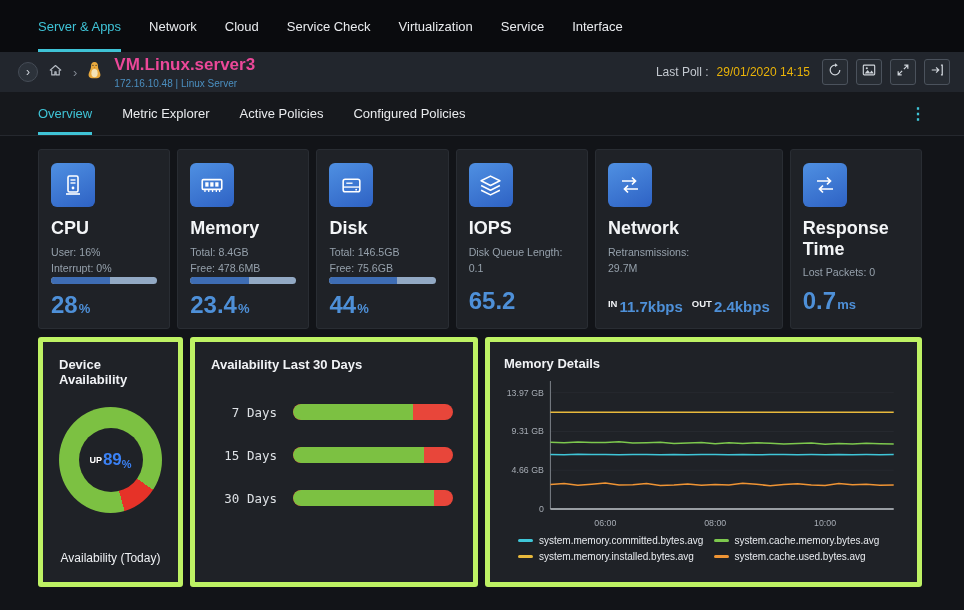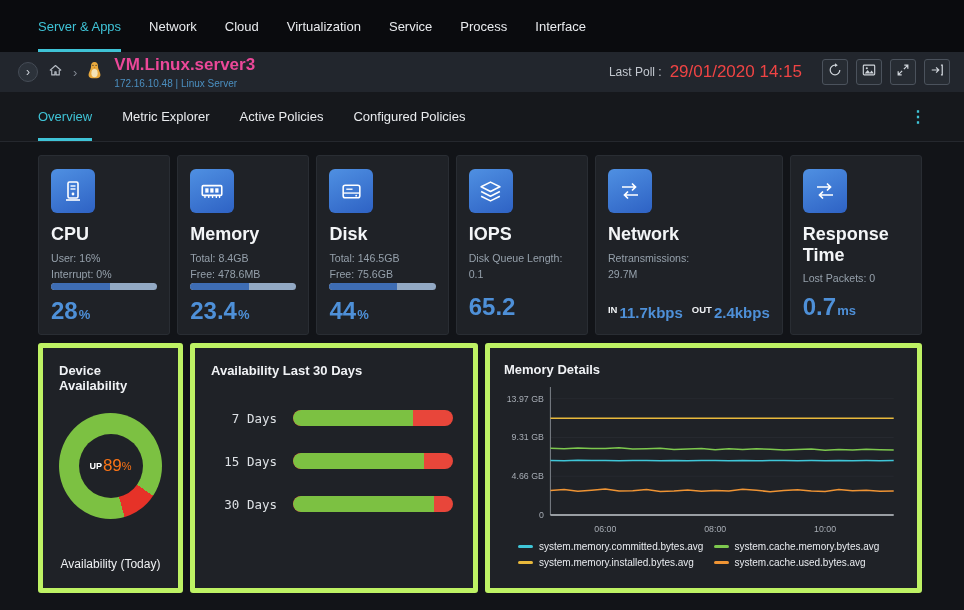--- a/index.html
+++ b/index.html
@@ -13,25 +13,25 @@
 
   
   .devicebar{height:40px;background:#22262d;display:flex;align-items:center;padding:0 14px 0 18px;gap:10px;}
   .panel-toggle{width:20px;height:20px;border-radius:50%;background:#2c323a;border:1px solid #454c56;color:#cdd2d8;font-size:12px;display:flex;align-items:center;justify-content:center;cursor:pointer;}
   .crumb-chevron{color:#828892;font-size:13px;}
   .device-names{margin-left:2px;line-height:1.3;}
   .device-name{font-size:17px;font-weight:700;color:#ec4899;}
   .device-meta{font-size:10px;color:#4b8fc0;}
   .devicebar-right{margin-left:auto;display:flex;align-items:center;gap:8px;}
   .lastpoll-label{font-size:12px;color:#c3c8cf;}
-  .lastpoll-value{font-size:17px;color:#ef4444;margin-right:12px;}
+  .lastpoll-value{font-size:12px;color:#eab308;margin-right:4px;}
   .iconbtn{width:26px;height:26px;border:1px solid #4b525c;border-radius:3px;background:#272c33;display:flex;align-items:center;justify-content:center;cursor:pointer;}
 
   
-  .tabsbar{height:50px;background:#16181c;border-bottom:1px solid #25282e;display:flex;align-items:stretch;padding:0 38px;gap:30px;}
+  .tabsbar{height:44px;background:#16181c;border-bottom:1px solid #25282e;display:flex;align-items:stretch;padding:0 38px;gap:30px;}
   .tab{display:flex;align-items:center;font-size:13px;color:#e9ebee;border-bottom:3px solid transparent;padding-top:3px;cursor:pointer;white-space:nowrap;}
   .tab.active{color:#3fc3d6;border-bottom-color:#3fc3d6;}
   .kebab{margin-left:auto;display:flex;align-items:center;color:#3fc3d6;font-size:16px;font-weight:700;cursor:pointer;}
 
   
   .row1{display:grid;grid-template-columns:repeat(6,1fr);gap:7px;margin:13px 42px 0 38px;}
   .mcard{height:180px;background:#1f2227;border:1px solid #292d33;border-radius:3px;padding:13px 12px;display:flex;flex-direction:column;cursor:pointer;}
   .micon{width:44px;height:44px;border-radius:6px;background:linear-gradient(155deg,#4f90e2,#2e62c4);display:flex;align-items:center;justify-content:center;margin-bottom:11px;flex:0 0 auto;}
   .mtitle{font-size:18px;font-weight:700;color:#f3f5f7;margin-bottom:5px;line-height:1.15;}
   .msub{font-size:10.6px;color:#95a0ab;line-height:1.55;}
@@ -46,44 +46,44 @@
   .io-value{font-size:15px;font-weight:700;color:#4e90d8;}
 
   
   .row2{display:grid;grid-template-columns:145px 288px 1fr;gap:7px;margin:8px 42px 0 38px;}
   .bcard{height:250px;background:#1f2227;border:5px solid #bef264;border-radius:3px;padding:15px 16px;display:flex;flex-direction:column;}
   .bcard-title{font-size:13px;font-weight:700;color:#f0f2f5;}
   .donut-wrap{display:flex;justify-content:center;margin-top:20px;}
   .donut{width:106px;height:106px;border-radius:50%;position:relative;}
   .donut-hole{position:absolute;left:50%;top:50%;transform:translate(-50%,-50%);width:64px;height:64px;border-radius:50%;background:#1f2227;display:flex;flex-direction:row;align-items:center;justify-content:center;gap:1px;}
   .up-label{font-size:9px;font-weight:700;color:#ffffff;}
-  .up-value{font-size:17px;font-weight:400;color:#f97316;display:flex;align-items:center;}
+  .up-value{font-size:17px;font-weight:700;color:#3b82f6;display:flex;align-items:flex-end;}
   .up-value .pct{font-size:11px;}
   .avail-caption{margin-top:auto;text-align:center;font-size:12px;color:#eef0f3;padding-bottom:2px;}
   .hrows{margin-top:32px;display:flex;flex-direction:column;gap:27px;padding:0 4px;}
   .hrow{display:flex;align-items:center;gap:16px;}
   .hlabel{width:62px;text-align:right;font-size:12.5px;color:#dde1e5;font-family:"DejaVu Sans Mono",monospace;white-space:nowrap;}
   .pill{flex:1;height:16px;border-radius:8px;overflow:hidden;}
   .pill-fill{height:100%;border-radius:8px 0 0 8px;}
   .chart-card{padding:14px 14px 10px 14px;}
   .chart-svg{width:100%;height:158px;margin-top:4px;display:block;}
   .legend{display:grid;grid-template-columns:1fr 1fr;gap:5px 6px;padding-left:14px;margin-top:2px;}
   .legend-item{display:flex;align-items:center;gap:6px;font-size:10px;color:#e8ebef;cursor:pointer;white-space:nowrap;}
   .lswatch{width:15px;height:3px;border-radius:2px;flex:0 0 auto;}
 </style>
 </head>
 <body>
 
 <div class="topnav">
   <div class="nav-item active">Server &amp; Apps</div>
   <div class="nav-item">Network</div>
   <div class="nav-item">Cloud</div>
+  <div class="nav-item">Service Check</div>
   <div class="nav-item">Virtualization</div>
   <div class="nav-item">Service</div>
-  <div class="nav-item">Process</div>
   <div class="nav-item">Interface</div>
 </div>
 
 <div class="devicebar">
   <div class="panel-toggle">
       <span>›</span>
     </div>
   <span>
     <svg width="15" height="15" viewBox="0 0 24 24">
         <path d="M3 12 L12 4 L21 12 M6 11v8h5v-5h2v5h5v-8" fill="none" stroke="#b6bcc4" stroke-width="1.8" stroke-linejoin="round"></path>

